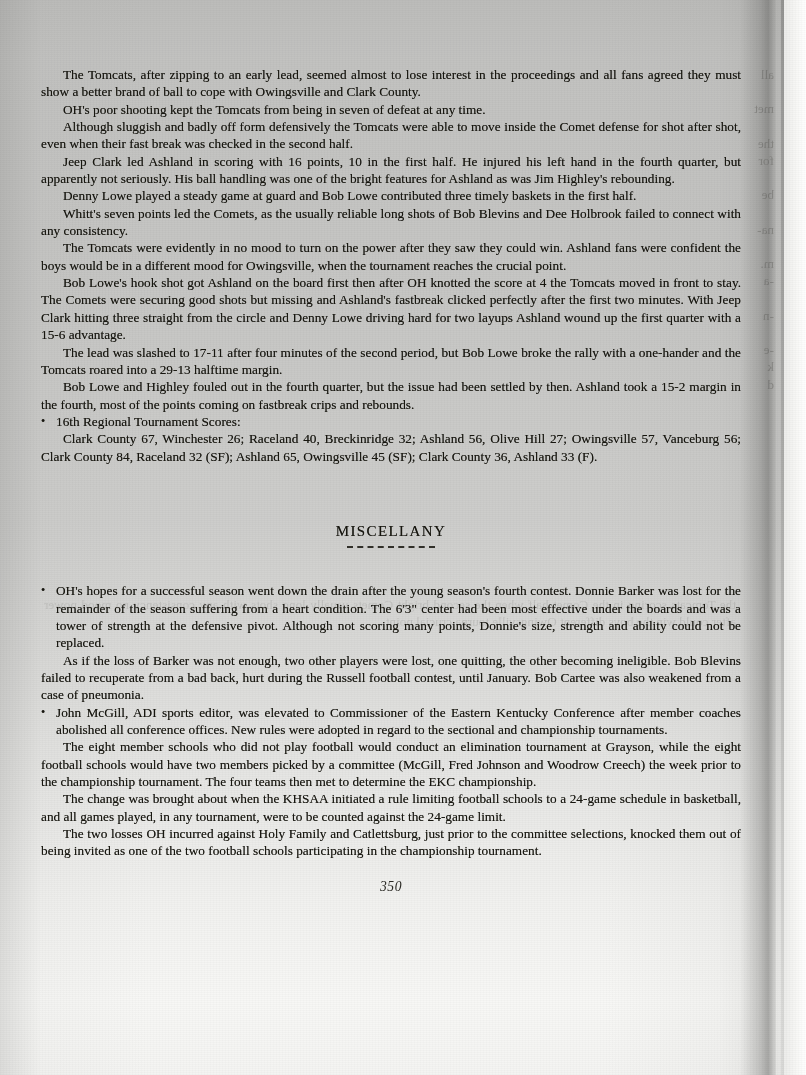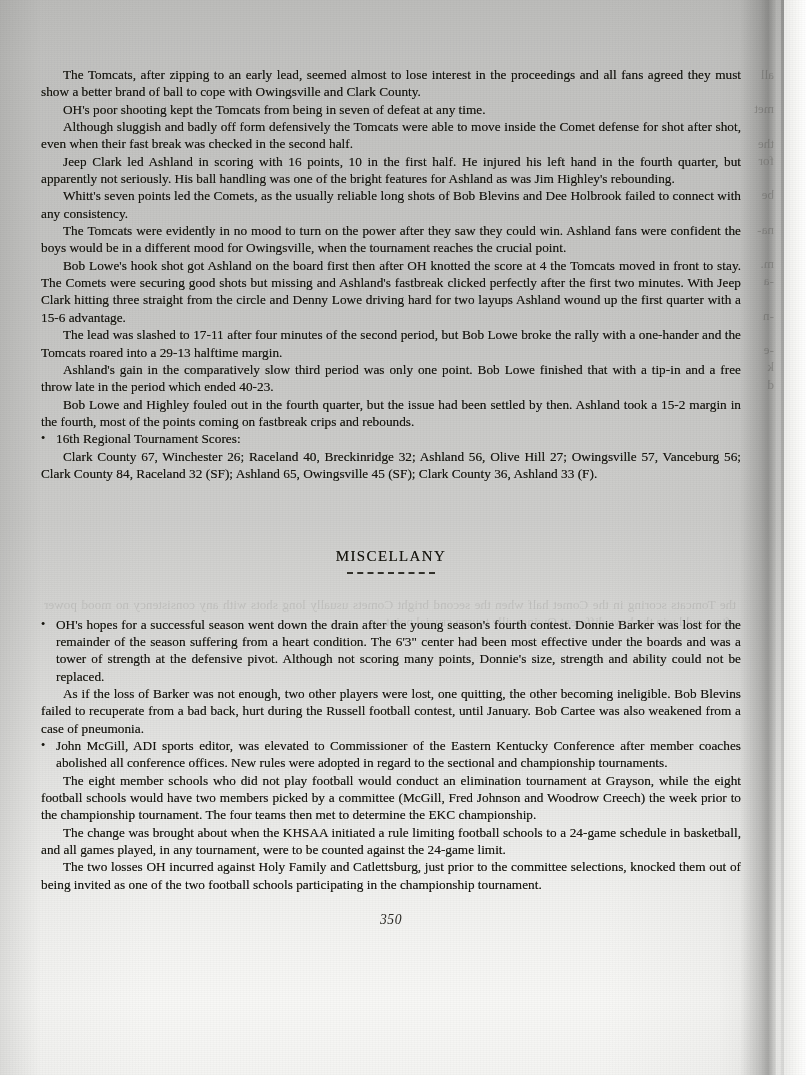--- a/index.html
+++ b/index.html
@@ -160,21 +160,21 @@
   .bullet-para .dot {
     position: absolute;
     left: 0;
     top: 0;
     font-size: 12px;
     line-height: 17.35px;
   }
 
   .heading-block {
     text-align: center;
-    margin: 12px;
+    margin: 4px;
   }
   .heading {
     font-size: 15px;
     letter-spacing: 1.4px;
     text-align: center;
     text-shadow: 0 0 0.5px rgba(20,20,16,0.6);
   }
   .heading-rule {
     width: 88px;
     height: 0;
@@ -207,25 +207,25 @@
   <div class="ghost" style="top:596px;">the Tomcats scoring in the Comet half when the second bright Comets usually long shots with any consistency no mood power after could win the boys different Owingsville tourna crucial point</div>
 
   <div class="content">
 
     <div class="spacer-top"></div>
 
     <p class="para">The Tomcats, after zipping to an early lead, seemed almost to lose interest in the proceedings and all fans agreed they must show a better brand of ball to cope with Owingsville and Clark County.</p>
     <p class="para">OH's poor shooting kept the Tomcats from being in seven of defeat at any time.</p>
     <p class="para">Although sluggish and badly off form defensively the Tomcats were able to move inside the Comet defense for shot after shot, even when their fast break was checked in the second half.</p>
     <p class="para">Jeep Clark led Ashland in scoring with 16 points, 10 in the first half.   He injured his left hand in the fourth quarter, but apparently not seriously.   His ball handling was one of the bright features for Ashland as was Jim Highley's rebounding.</p>
+    <p class="para">Denny Lowe played a steady game at guard and Bob Lowe contributed three timely baskets in the first half.</p>
     <p class="para">Whitt's seven points led the Comets, as the usually reliable long shots of Bob Blevins and Dee Holbrook failed to connect with any consistency.</p>
     <p class="para">The Tomcats were evidently in no mood to turn on the power after they saw they could win.  Ashland fans were confident the boys would be in a different mood for Owingsville, when the tournament reaches the crucial point.</p>
     <p class="para">Bob Lowe's hook shot got Ashland on the board first then after OH knotted the score at 4 the Tomcats moved in front to stay.   The Comets were securing good shots but missing and Ashland's fastbreak clicked perfectly after the first two minutes.   With Jeep Clark hitting three straight from the circle and Denny Lowe driving hard for two layups Ashland wound up the first quarter with a 15-6 advantage.</p>
     <p class="para">The lead was slashed to 17-11 after four minutes of the second period, but Bob Lowe broke the rally with a one-hander and the Tomcats roared into a 29-13 halftime margin.</p>
-    <p class="para">Ashland's gain in the comparatively slow third period was only one point.   Bob Lowe finished that with a tip-in and a free throw late in the period which ended 40-23.</p>
     <p class="para">Bob Lowe and Highley fouled out in the fourth quarter, but the issue had been settled by then.  Ashland took a 15-2 margin in the fourth, most of the points coming on fastbreak crips and rebounds.</p>
 
     <p class="bullet-para"><span class="dot">•</span><span>16th Regional Tournament Scores:</span></p>
 
     <p class="para">Clark County 67, Winchester 26; Raceland 40, Breckinridge 32; Ashland 56, Olive Hill 27; Owingsville 57, Vanceburg 56; Clark County 84, Raceland 32 (SF); Ashland 65, Owingsville 45 (SF); Clark County 36, Ashland 33 (F).</p>
 
     <div class="spacer-heading"></div>
 
     <div class="heading-block">
       <div class="heading">MISCELLANY</div>

